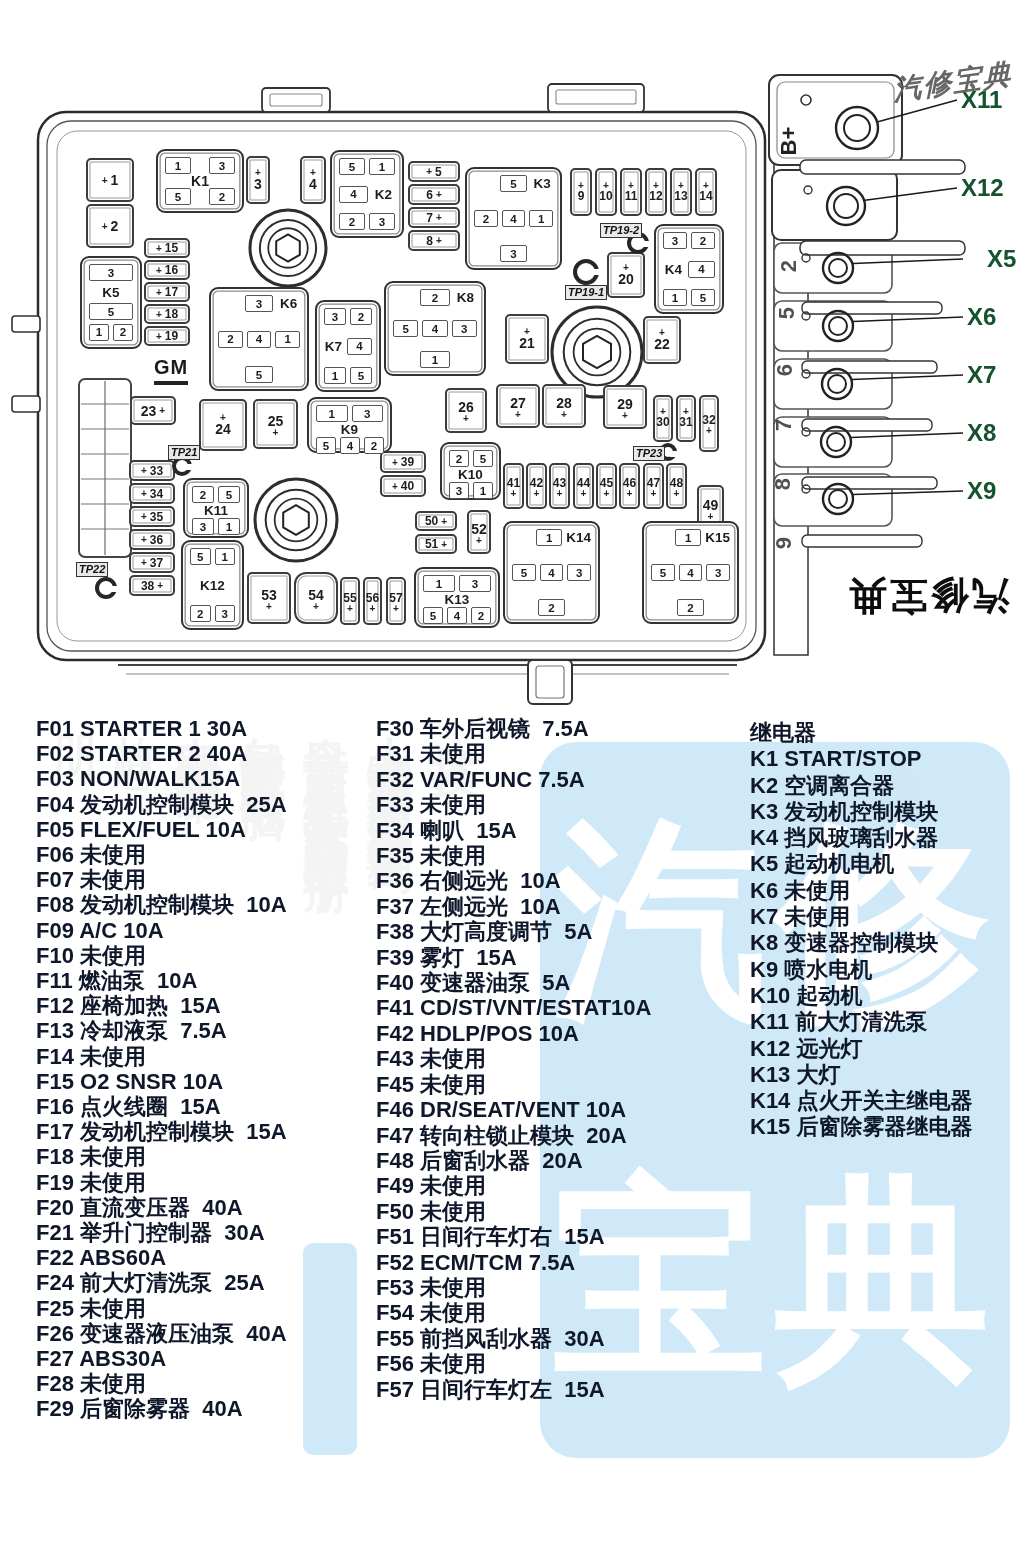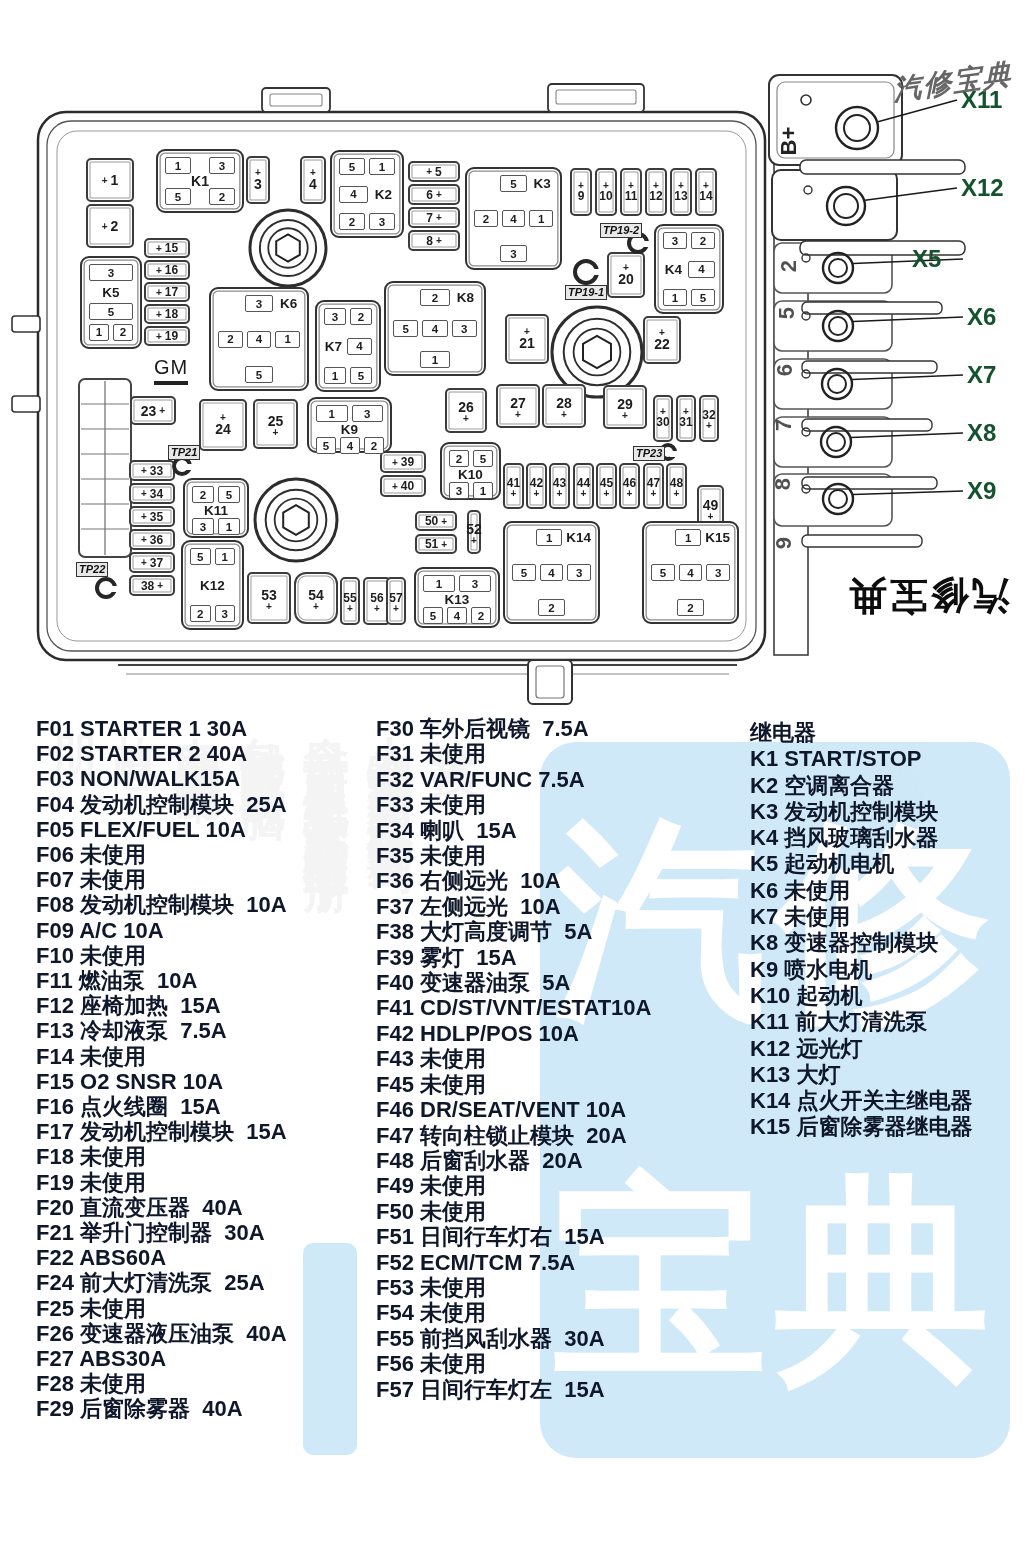--- a/index.html
+++ b/index.html
@@ -52,21 +52,21 @@
   .tp{position:absolute;font-size:11px;font-weight:700;font-style:italic;color:#111;
      border:1.5px solid #333;background:#e8e8e8;padding:0 2px;line-height:13px;z-index:3;}
   .tpring{position:absolute;border:4.5px solid #262626;border-radius:50%;background:#fff;
      box-sizing:border-box;z-index:2;}
   .tpring i{position:absolute;right:-6px;top:35%;width:9px;height:6px;background:#fff;}
   .xlabel{position:absolute;font-size:24px;font-weight:700;color:#14532d;z-index:3;}
   .cdigit{position:absolute;font-size:22px;font-weight:700;color:#333;opacity:.85;
      transform:rotate(-90deg);z-index:2;}
   #bplus{position:absolute;left:775px;top:128px;font-size:22px;font-weight:700;color:#222;
      transform:rotate(-90deg);z-index:2;}
-  #gm{position:absolute;left:154px;top:356px;font-size:20px;font-weight:400;letter-spacing:1px;
+  #gm{position:absolute;left:154px;top:356px;font-size:20px;font-weight:700;letter-spacing:1px;
      color:#1a1a1a;border-bottom:4px solid #222;padding-bottom:2px;z-index:2;}
   
   .lcol{position:absolute;z-index:2;color:#0f172a;}
   .lentry{white-space:pre;font-weight:700;}
   #col1{left:36px;top:716px;width:338px;}
   #col1 .lentry{font-size:22px;line-height:25.2px;}
   #col2{left:376px;top:716px;width:360px;}
   #col2 .lentry{font-size:22px;line-height:25.4px;}
   #col3{left:750px;top:720px;width:272px;}
   #col3 .lentry{font-size:22px;line-height:26.3px;}
@@ -304,21 +304,21 @@
         <span class="plus">+</span>
       </div>
       <div class="fuse v" style="left: 653px; top: 395px; width: 20px; height: 47px; font-size: 12px;">
         <span class="plus">+</span>
         <span>30</span>
       </div>
       <div class="fuse v" style="left: 676px; top: 395px; width: 20px; height: 47px; font-size: 12px;">
         <span class="plus">+</span>
         <span>31</span>
       </div>
-      <div class="fuse v" style="left: 699px; top: 395px; width: 20px; height: 47px; font-size: 12px;">
+      <div class="fuse v" style="left: 699px; top: 395px; width: 20px; height: 57px; font-size: 12px;">
         <span>32</span>
         <span class="plus">+</span>
       </div>
       <div class="fuse" style="left: 129px; top: 460px; width: 46px; height: 21px; font-size: 12px;">
         <span class="plus">+</span>
         <span>33</span>
       </div>
       <div class="fuse" style="left: 129px; top: 483px; width: 46px; height: 21px; font-size: 12px;">
         <span class="plus">+</span>
         <span>34</span>
@@ -384,37 +384,37 @@
         <span class="plus">+</span>
       </div>
       <div class="fuse" style="left: 415px; top: 511px; width: 42px; height: 20px; font-size: 12px;">
         <span>50</span>
         <span class="plus">+</span>
       </div>
       <div class="fuse" style="left: 415px; top: 534px; width: 42px; height: 20px; font-size: 12px;">
         <span>51</span>
         <span class="plus">+</span>
       </div>
-      <div class="fuse v" style="left: 467px; top: 510px; width: 14px; height: 44px; font-size: 14px;">
+      <div class="fuse v" style="left: 467px; top: 510px; width: 24px; height: 44px; font-size: 14px;">
         <span>52</span>
         <span class="plus">+</span>
       </div>
       <div class="fuse v" style="left: 247px; top: 572px; width: 44px; height: 52px; font-size: 14px;">
         <span>53</span>
         <span class="plus">+</span>
       </div>
       <div class="fuse v" style="left: 294px; top: 572px; width: 44px; height: 52px; font-size: 14px; border-radius: 12px;">
         <span>54</span>
         <span class="plus">+</span>
       </div>
       <div class="fuse v" style="left: 340px; top: 577px; width: 20px; height: 48px; font-size: 12px;">
         <span>55</span>
         <span class="plus">+</span>
       </div>
-      <div class="fuse v" style="left: 363px; top: 577px; width: 28px; height: 48px; font-size: 12px;">
+      <div class="fuse v" style="left: 363px; top: 577px; width: 19px; height: 48px; font-size: 12px;">
         <span>56</span>
         <span class="plus">+</span>
       </div>
       <div class="fuse v" style="left: 386px; top: 577px; width: 20px; height: 48px; font-size: 12px;">
         <span>57</span>
         <span class="plus">+</span>
       </div>
       <div class="relay corner" style="left: 156px; top: 149px; width: 88px; height: 64px;">
         <div class="rrow">
           <span class="pin">1</span>
@@ -650,21 +650,21 @@
       <div class="tp" style="left: 76px; top: 562px;">TP22</div>
       <div class="tpring" style="left: 95px; top: 577px; width: 22px; height: 22px;">
         <i></i>
       </div>
       <div class="tp" style="left: 633px; top: 446px;">TP23</div>
       <div class="tpring" style="left: 659px; top: 443px; width: 18px; height: 18px;">
         <i></i>
       </div>
       <div class="xlabel" style="left: 961px; top: 86px;">X11</div>
       <div class="xlabel" style="left: 961px; top: 174px;">X12</div>
-      <div class="xlabel" style="left: 912px; top: 245px;">X5</div>
+      <div class="xlabel" style="left: 987px; top: 245px;">X5</div>
       <div class="xlabel" style="left: 967px; top: 303px;">X6</div>
       <div class="xlabel" style="left: 967px; top: 361px;">X7</div>
       <div class="xlabel" style="left: 967px; top: 419px;">X8</div>
       <div class="xlabel" style="left: 967px; top: 477px;">X9</div>
       <div class="cdigit" style="left: 783px; top: 253px;">2</div>
       <div class="cdigit" style="left: 781px; top: 300px;">5</div>
       <div class="cdigit" style="left: 779px; top: 357px;">6</div>
       <div class="cdigit" style="left: 778px; top: 412px;">7</div>
       <div class="cdigit" style="left: 777px; top: 471px;">8</div>
       <div class="cdigit" style="left: 778px; top: 530px;">9</div>

